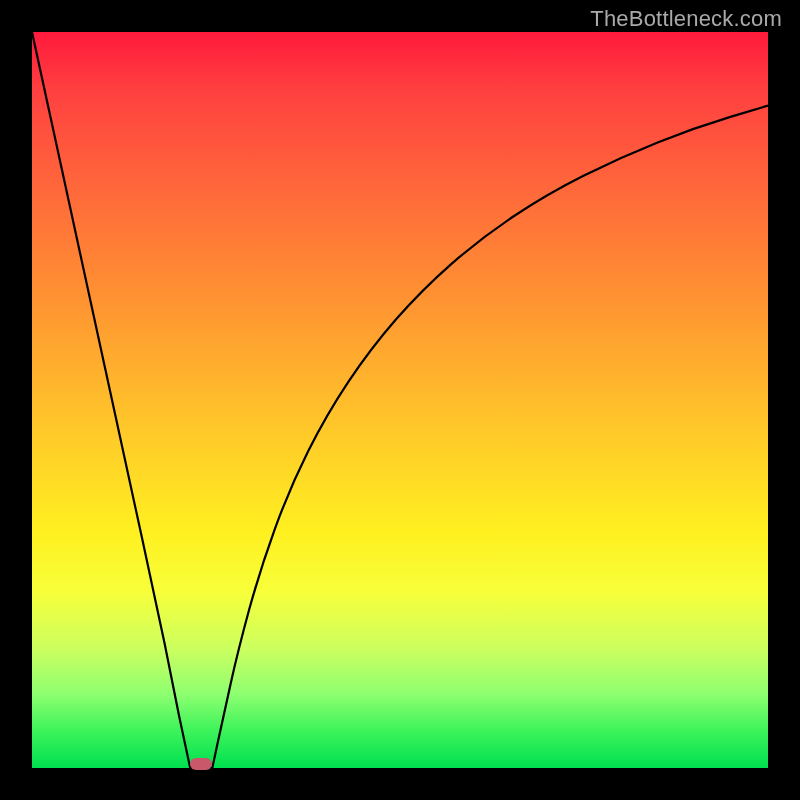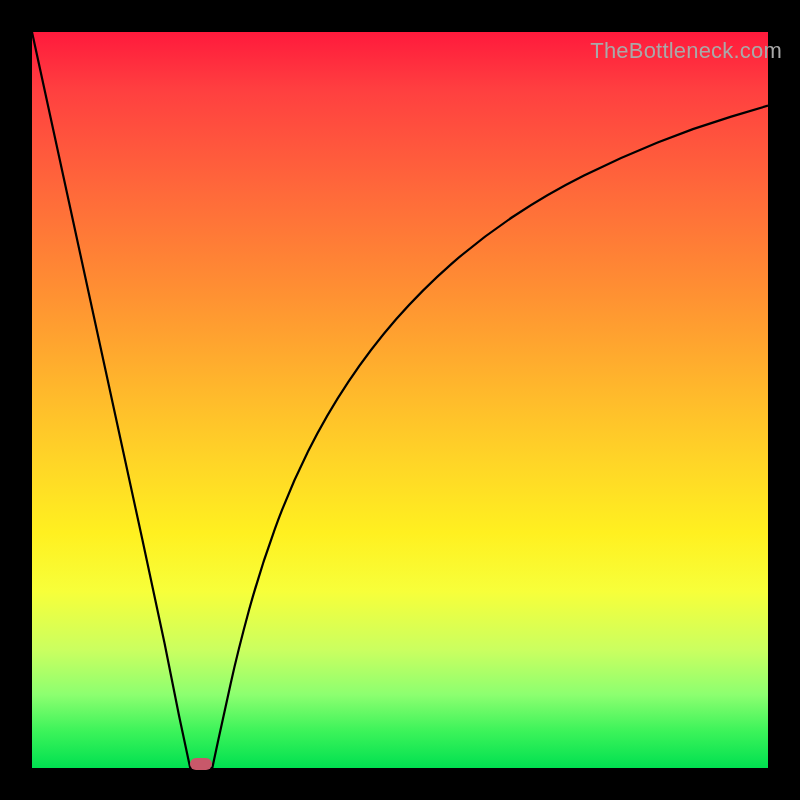--- a/index.html
+++ b/index.html
@@ -54,21 +54,20 @@
     border-radius: 6px;
   }
   .watermark {
     position: absolute;
     top: 6px;
     right: 18px;
     color: #a9a9a9;
     font-size: 22px;
     letter-spacing: 0.2px;
     font-weight: 500;
-    margin-top: 32px;
   }
 </style>
 </head>
 <body>
 
 <div class="frame">
   <div class="plot">
     <svg class="curve-svg" viewBox="0 0 736 736" preserveAspectRatio="none">
       <path fill="none" stroke="#000" stroke-width="2.2" d="M 0.0 0.0 L 36.8 169.3 L 73.6 338.6 L 110.4 507.8 L 132.5 610.9 L 147.2 684.5 L 158.2 736.0 L 180.3 736.0 Q 180.3 736.0 185.8 710.2 Q 191.4 684.5 198.7 651.4 Q 206.1 618.2 217.1 577.8 Q 228.2 537.3 242.9 496.8 Q 257.6 456.3 276.0 419.5 Q 294.4 382.7 316.5 349.6 Q 338.6 316.5 364.3 287.0 Q 390.1 257.6 419.5 231.8 Q 449.0 206.1 482.1 184.0 Q 515.2 161.9 552.0 143.5 Q 588.8 125.1 625.6 110.4 Q 662.4 95.7 699.2 84.6 L 736.0 73.6" id="curve-path"></path>
     </svg>

